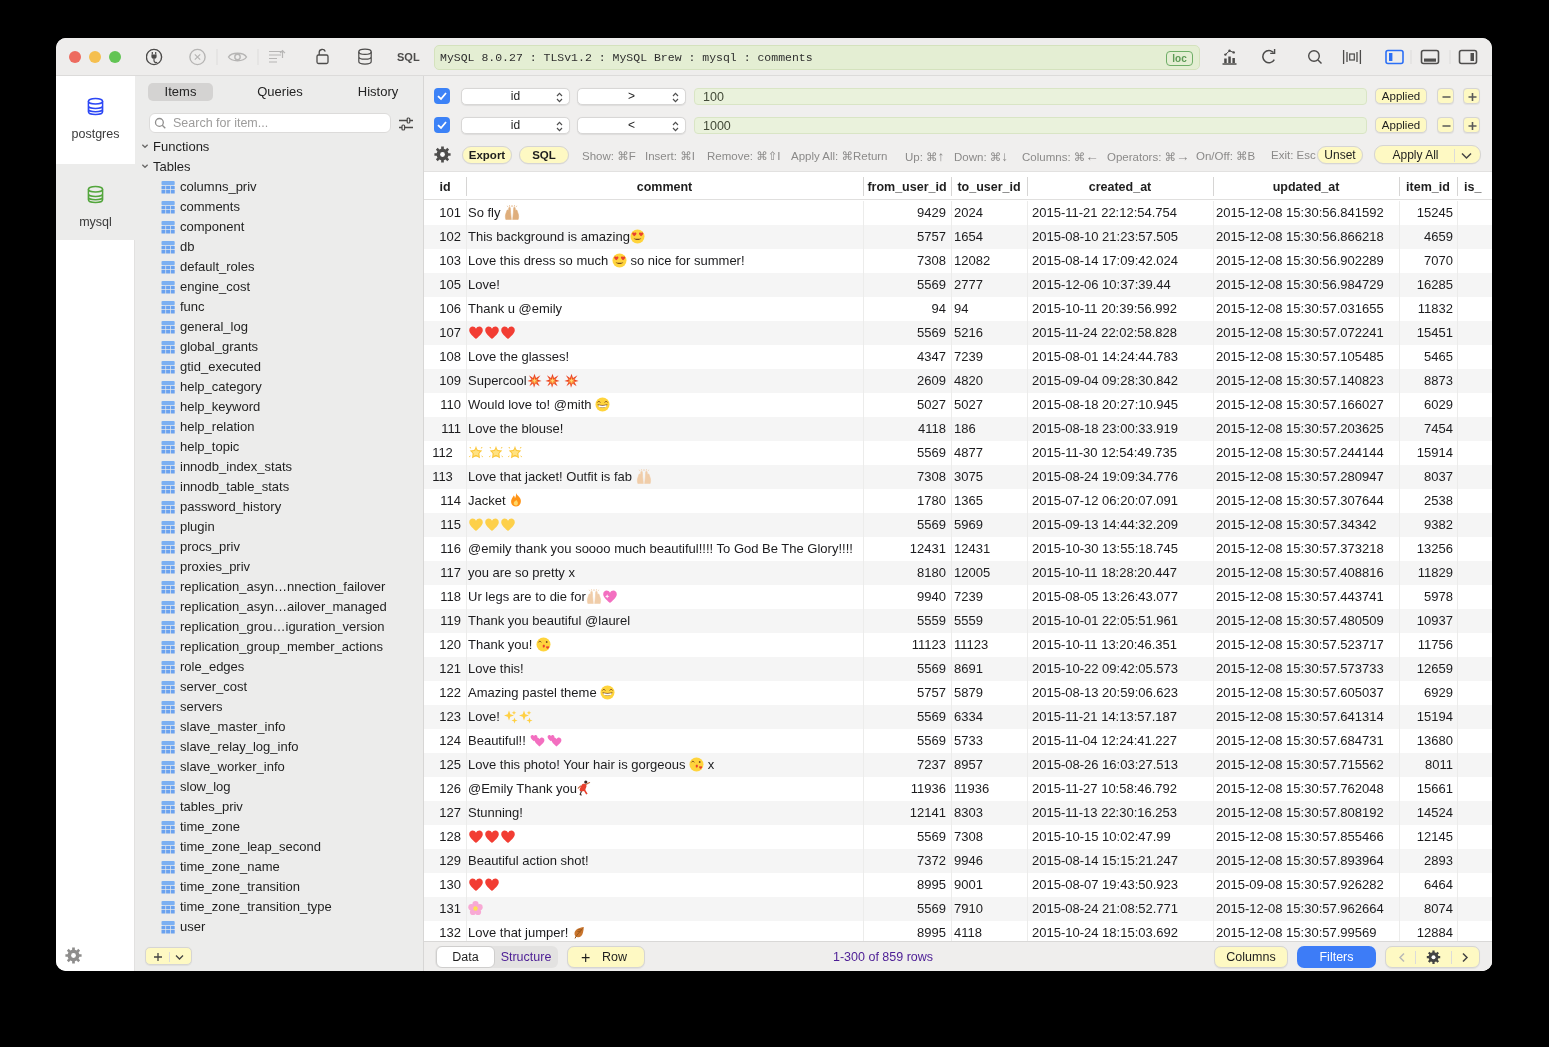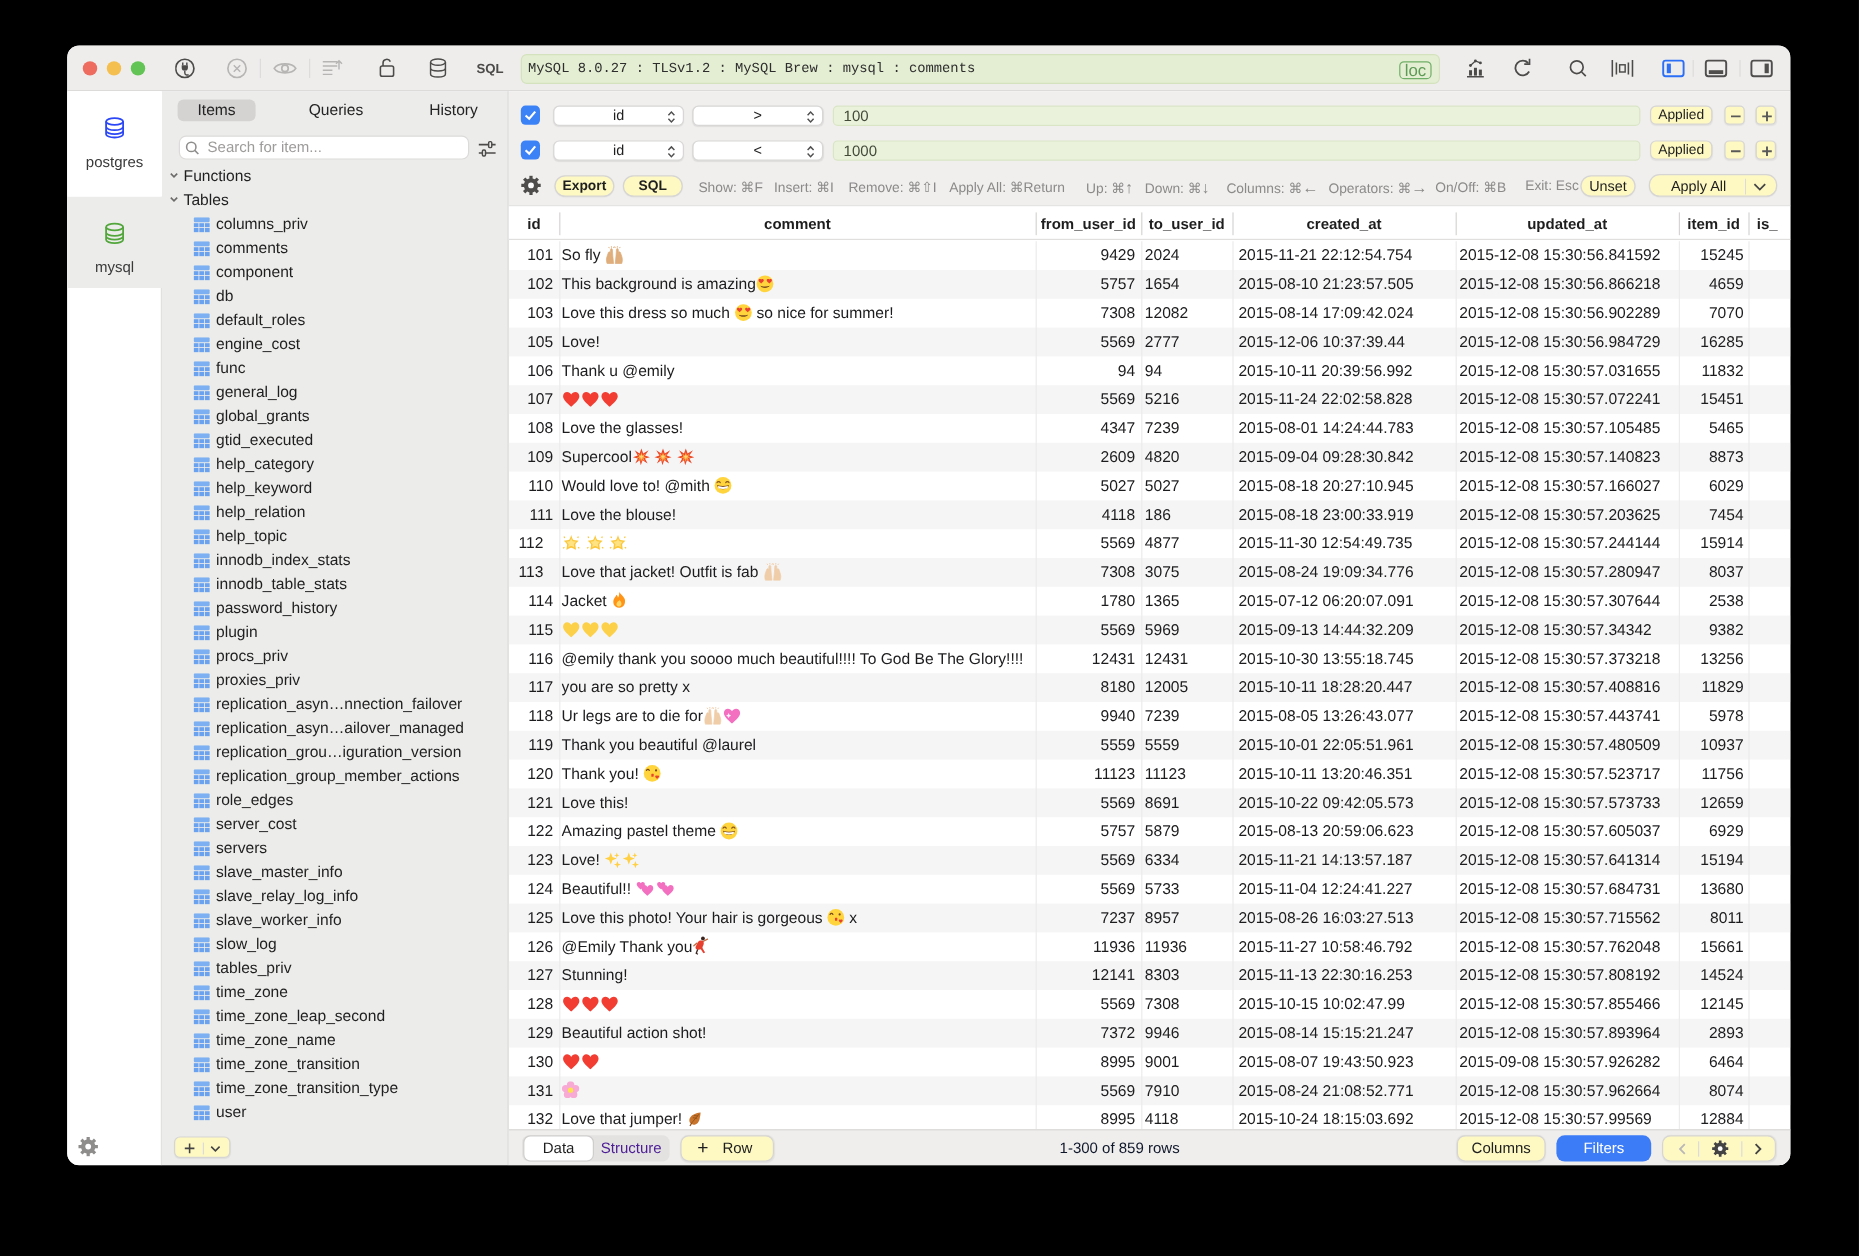--- a/index.html
+++ b/index.html
@@ -57,21 +57,21 @@
         <path d="M123 7.5 L135 7.5 M123 11 L135 11 M123 14.5 L131 14.5 M123 18 L131 18" stroke="#b6b5b4" stroke-width="1.2"></path>
         <path d="M136.5 14 L136.5 7 M134 9.2 L136.5 6.6 L139 9.2" stroke="#b6b5b4" stroke-width="1.2" fill="none"></path>
         <rect x="171" y="11" width="11" height="8.5" rx="1.5" stroke="#4c4b4a" stroke-width="1.3" fill="none"></rect>
         <path d="M173.2 11 L173.2 8.4 C173.2 5 178 4.4 179.3 7.4" stroke="#4c4b4a" stroke-width="1.3" fill="none"></path>
         <ellipse cx="219" cy="7.8" rx="6.2" ry="2.6" stroke="#4c4b4a" stroke-width="1.2" fill="none"></ellipse>
         <path d="M212.8 7.8 L212.8 17.6 C212.8 21 225.2 21 225.2 17.6 L225.2 7.8 M212.8 12.7 C212.8 16 225.2 16 225.2 12.7" stroke="#4c4b4a" stroke-width="1.2" fill="none"></path>
         <text x="251" y="17" font-family="Liberation Sans" font-size="11" font-weight="bold" fill="#4c4b4a">SQL</text>
       </svg>
 <div style="position:absolute;left:378px;top:7px;width:766px;height:25px;background:#e4eed3;border:1px solid #d4e2bd;border-radius:5px;">
         <div style="position:absolute;left:5px;top:5px;font-family:'Liberation Mono',monospace;font-size:11.5px;color:#2e2e2e;white-space:nowrap">MySQL 8.0.27 : TLSv1.2 : MySQL Brew : mysql : comments</div>
-        <div style="position:absolute;right:6px;top:4.5px;width:27px;height:15px;border:1.5px solid #6fae67;border-radius:4px;color:#5d9a55;font-size:14px;font-weight:normal;text-align:center;line-height:13px">loc</div>
+        <div style="position:absolute;right:6px;top:4.5px;width:27px;height:15px;border:1.5px solid #6fae67;border-radius:4px;color:#5d9a55;font-size:10px;font-weight:bold;text-align:center;line-height:13px">loc</div>
       </div>
 <svg class="tbico" style="left:1104px;top:6px" width="270" height="26" viewBox="0 0 270 26">
         <path d="M62.5 20 L76.5 20" stroke="#4c4b4a" stroke-width="1.3"></path>
         <rect x="64.2" y="14.5" width="2.5" height="4.5" fill="#4c4b4a"></rect>
         <rect x="68.3" y="12.5" width="2.5" height="6.5" fill="#4c4b4a"></rect>
         <rect x="72.4" y="14" width="2.5" height="5" fill="#4c4b4a"></rect>
         <path d="M65.4 10.6 L69.5 6.8 L73.6 8.4" stroke="#4c4b4a" stroke-width="1" fill="none"></path>
         <circle cx="65.4" cy="10.6" r="1.2" fill="#4c4b4a"></circle>
         <circle cx="69.5" cy="6.8" r="1.2" fill="#4c4b4a"></circle>
         <circle cx="73.7" cy="8.4" r="1.2" fill="#4c4b4a"></circle>
@@ -1114,21 +1114,21 @@
 <div class="vline" style="left:975px"></div>
 <div class="vline" style="left:1033px"></div>
 <div class="bottombar">
 <div style="position:absolute;left:11px;top:4px;width:123px;height:22px;background:#e3e2e1;border-radius:6px"></div>
         <div style="position:absolute;left:12px;top:4px;width:59px;height:22px;background:#fff;border:1px solid #cfcecd;border-radius:6px;font-size:12.5px;text-align:center;line-height:21px;color:#1e1e1e">Data</div>
         <div style="position:absolute;left:71px;top:4px;width:62px;height:22px;font-size:12.5px;text-align:center;line-height:22px;color:#4c1d95">Structure</div>
 <div class="btn" style="position:absolute;left:143px;top:4px;width:78px;height:22px;border-radius:7px;font-size:12.5px;color:#1e1e1e;line-height:21px;">
           <span style="position:absolute;left:13px;top:0px;font-size:16px;font-weight:normal">+</span>
           <span style="position:absolute;left:34px">Row</span>
         </div>
-<div style="position:absolute;left:409px;top:8px;width:200px;text-align:center;font-size:12.5px;color:#0f172a">1-300 of 859 rows</div>
+<div style="position:absolute;left:409px;top:8px;width:200px;font-size:12.5px;color:#4c1d95">1-300 of 859 rows</div>
 <div class="btn" style="position:absolute;left:790px;top:4px;width:74px;height:22px;border-radius:7px;font-size:12.5px;color:#1e1e1e;line-height:21px;text-align:center">Columns</div>
 <div style="position:absolute;left:873px;top:4px;width:79px;height:22px;background:#3d7cf7;border-radius:7px;font-size:12.5px;color:#fff;line-height:22px;text-align:center">Filters</div>
 <div class="btn" style="position:absolute;left:961px;top:4px;width:95px;height:22px;border-radius:7px;"><svg width="95" height="21" viewBox="0 0 95 21">
             <path d="M18 6.5 L14 10.5 L18 14.5" stroke="#b9b8b7" stroke-width="1.5" fill="none"></path>
             <path d="M29.5 4 L29.5 17" stroke="#dcdbda" stroke-width="1"></path>
             <path d="M46.38 3.49 L48.62 3.49 L48.62 5.33 L50.16 5.96 L51.45 4.67 L53.03 6.25 L51.74 7.54 L52.37 9.08 L54.21 9.08 L54.21 11.32 L52.37 11.32 L51.74 12.86 L53.03 14.15 L51.45 15.73 L50.16 14.44 L48.62 15.07 L48.62 16.91 L46.38 16.91 L46.38 15.07 L44.84 14.44 L43.55 15.73 L41.97 14.15 L43.26 12.86 L42.63 11.32 L40.79 11.32 L40.79 9.08 L42.63 9.08 L43.26 7.54 L41.97 6.25 L43.55 4.67 L44.84 5.96 L46.38 5.33 Z" fill="#434343"></path>
             <circle cx="47.5" cy="10.2" r="2.0" fill="#fff"></circle>
             <path d="M65.5 4 L65.5 17" stroke="#dcdbda" stroke-width="1"></path>
             <path d="M77 6.5 L81 10.5 L77 14.5" stroke="#434343" stroke-width="1.5" fill="none"></path>
           </svg></div>

